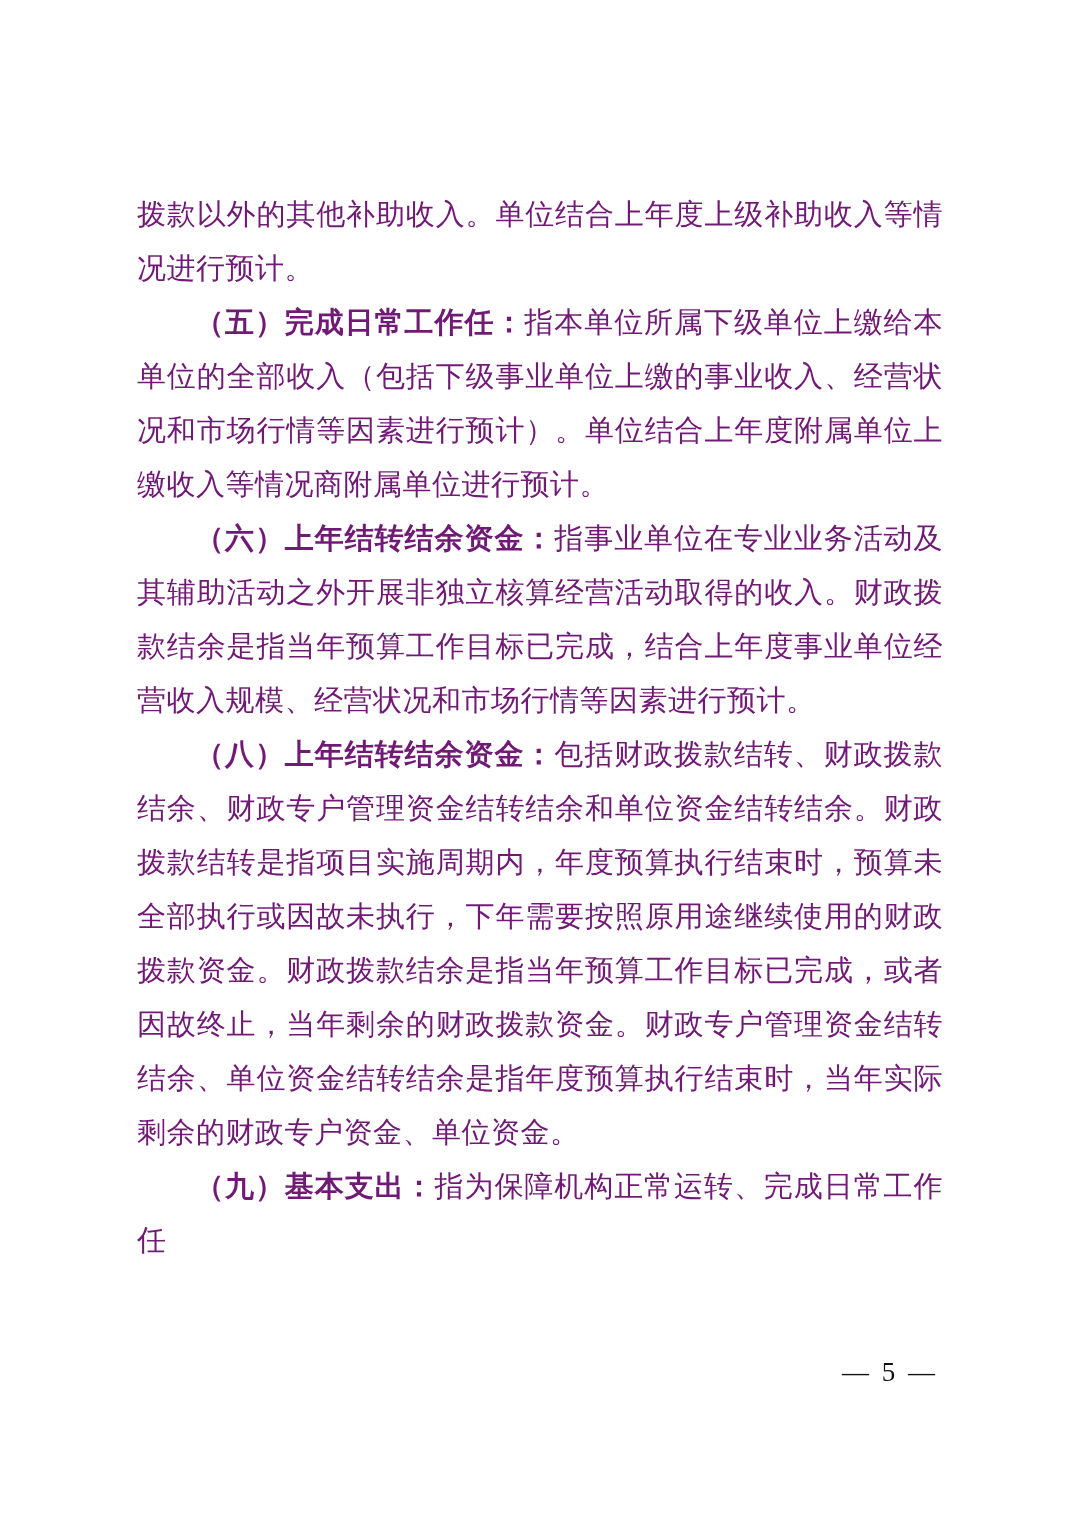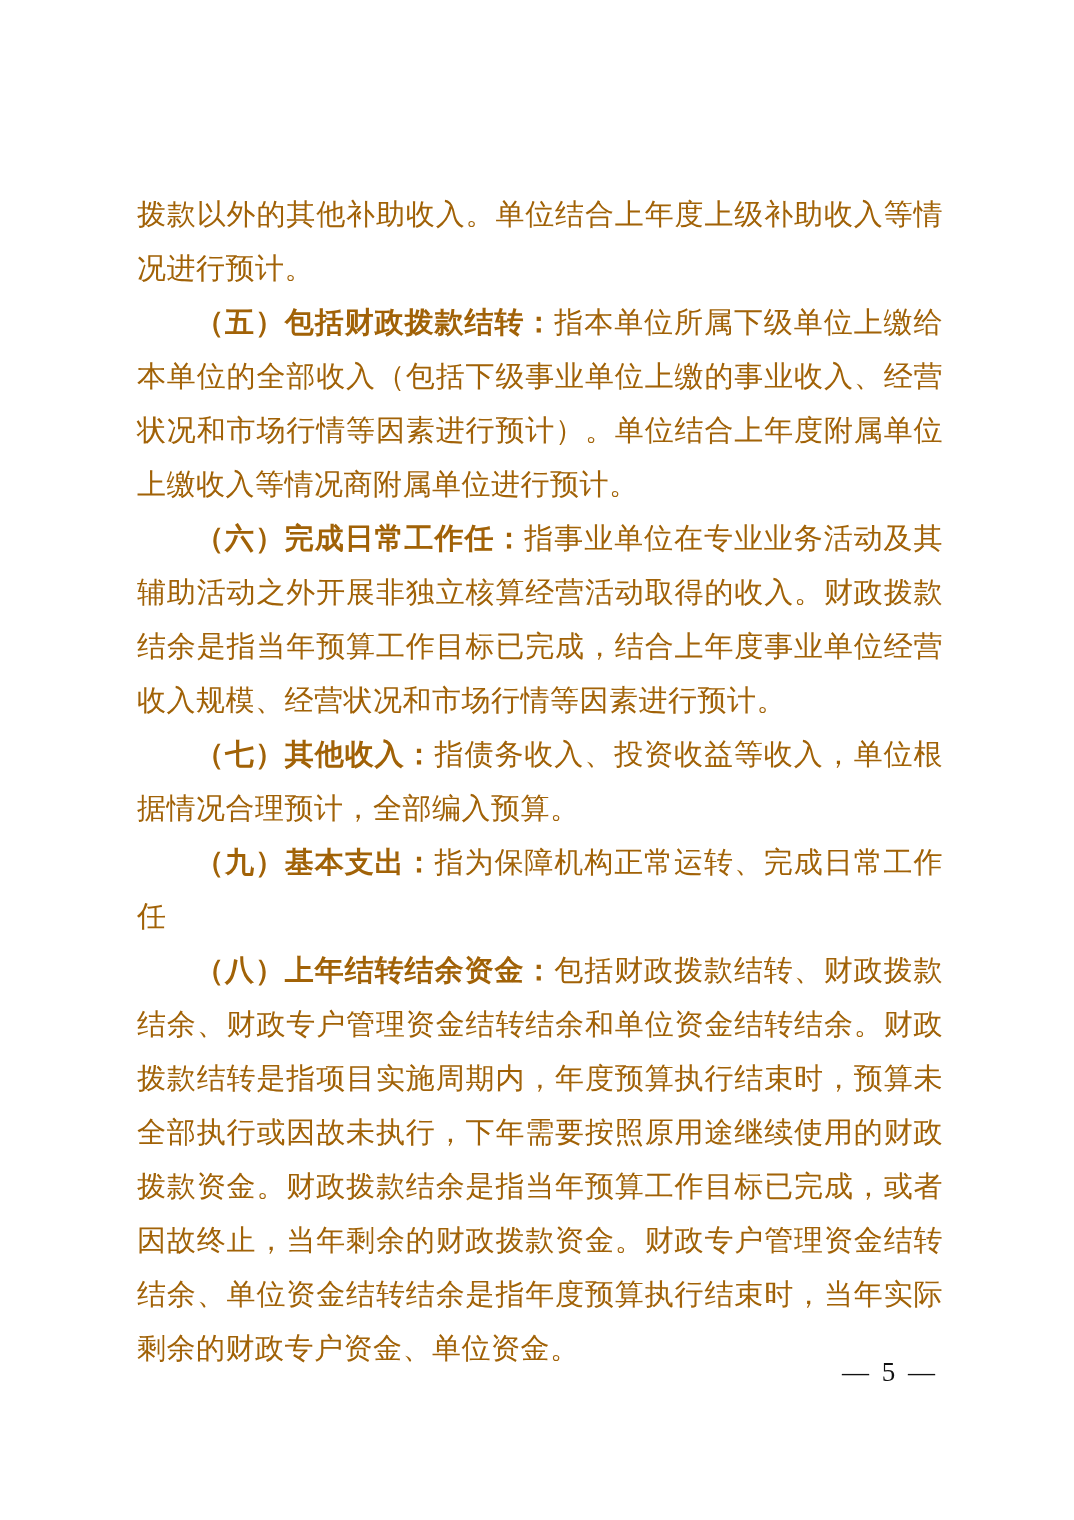--- a/index.html
+++ b/index.html
@@ -25,21 +25,21 @@
   .content {
     position: absolute;
     left: 137px;
     top: 187px;
     width: 806px;
     font-size: 29px;
     line-height: 54px;
     text-align: justify;
     text-justify: inter-ideograph;
     letter-spacing: 0.5px;
-    color: #a16207;
+    color: #701a75;
   }
   .para {
     margin: 0;
     padding: 0;
   }
   .para.indent {
     text-indent: 2em;
   }
   .head {
     font-weight: 700;
@@ -56,26 +56,25 @@
   }
 </style>
 </head>
 <body>
 
 <div class="page">
   <div class="content">
 
     <p class="para"><span>拨款以外的其他补助收入。单位结合上年度上级补助收入等情况进行预计。</span></p>
 
-    <p class="para indent"><span class="head">（五）包括财政拨款结转：</span><span>指本单位所属下级单位上缴给本单位的全部收入（包括下级事业单位上缴的事业收入、经营状况和市场行情等因素进行预计）。单位结合上年度附属单位上缴收入等情况商附属单位进行预计。</span></p>
+    <p class="para indent"><span class="head">（五）完成日常工作任：</span><span>指本单位所属下级单位上缴给本单位的全部收入（包括下级事业单位上缴的事业收入、经营状况和市场行情等因素进行预计）。单位结合上年度附属单位上缴收入等情况商附属单位进行预计。</span></p>
 
-    <p class="para indent"><span class="head">（六）完成日常工作任：</span><span>指事业单位在专业业务活动及其辅助活动之外开展非独立核算经营活动取得的收入。财政拨款结余是指当年预算工作目标已完成，结合上年度事业单位经营收入规模、经营状况和市场行情等因素进行预计。</span></p>
+    <p class="para indent"><span class="head">（六）上年结转结余资金：</span><span>指事业单位在专业业务活动及其辅助活动之外开展非独立核算经营活动取得的收入。财政拨款结余是指当年预算工作目标已完成，结合上年度事业单位经营收入规模、经营状况和市场行情等因素进行预计。</span></p>
 
-    <p class="para indent"><span class="head">（七）其他收入：</span><span>指债务收入、投资收益等收入，单位根据情况合理预计，全部编入预算。</span></p>
+
+    <p class="para indent"><span class="head">（八）上年结转结余资金：</span><span>包括财政拨款结转、财政拨款结余、财政专户管理资金结转结余和单位资金结转结余。财政拨款结转是指项目实施周期内，年度预算执行结束时，预算未全部执行或因故未执行，下年需要按照原用途继续使用的财政拨款资金。财政拨款结余是指当年预算工作目标已完成，或者因故终止，当年剩余的财政拨款资金。财政专户管理资金结转结余、单位资金结转结余是指年度预算执行结束时，当年实际剩余的财政专户资金、单位资金。</span></p>
 
     <p class="para indent"><span class="head">（九）基本支出：</span><span>指为保障机构正常运转、完成日常工作任</span></p>
-
-    <p class="para indent"><span class="head">（八）上年结转结余资金：</span><span>包括财政拨款结转、财政拨款结余、财政专户管理资金结转结余和单位资金结转结余。财政拨款结转是指项目实施周期内，年度预算执行结束时，预算未全部执行或因故未执行，下年需要按照原用途继续使用的财政拨款资金。财政拨款结余是指当年预算工作目标已完成，或者因故终止，当年剩余的财政拨款资金。财政专户管理资金结转结余、单位资金结转结余是指年度预算执行结束时，当年实际剩余的财政专户资金、单位资金。</span></p>
 
   </div>
 
   <div class="page-number">— 5 —</div>
 </div>
 
 </body></html>

